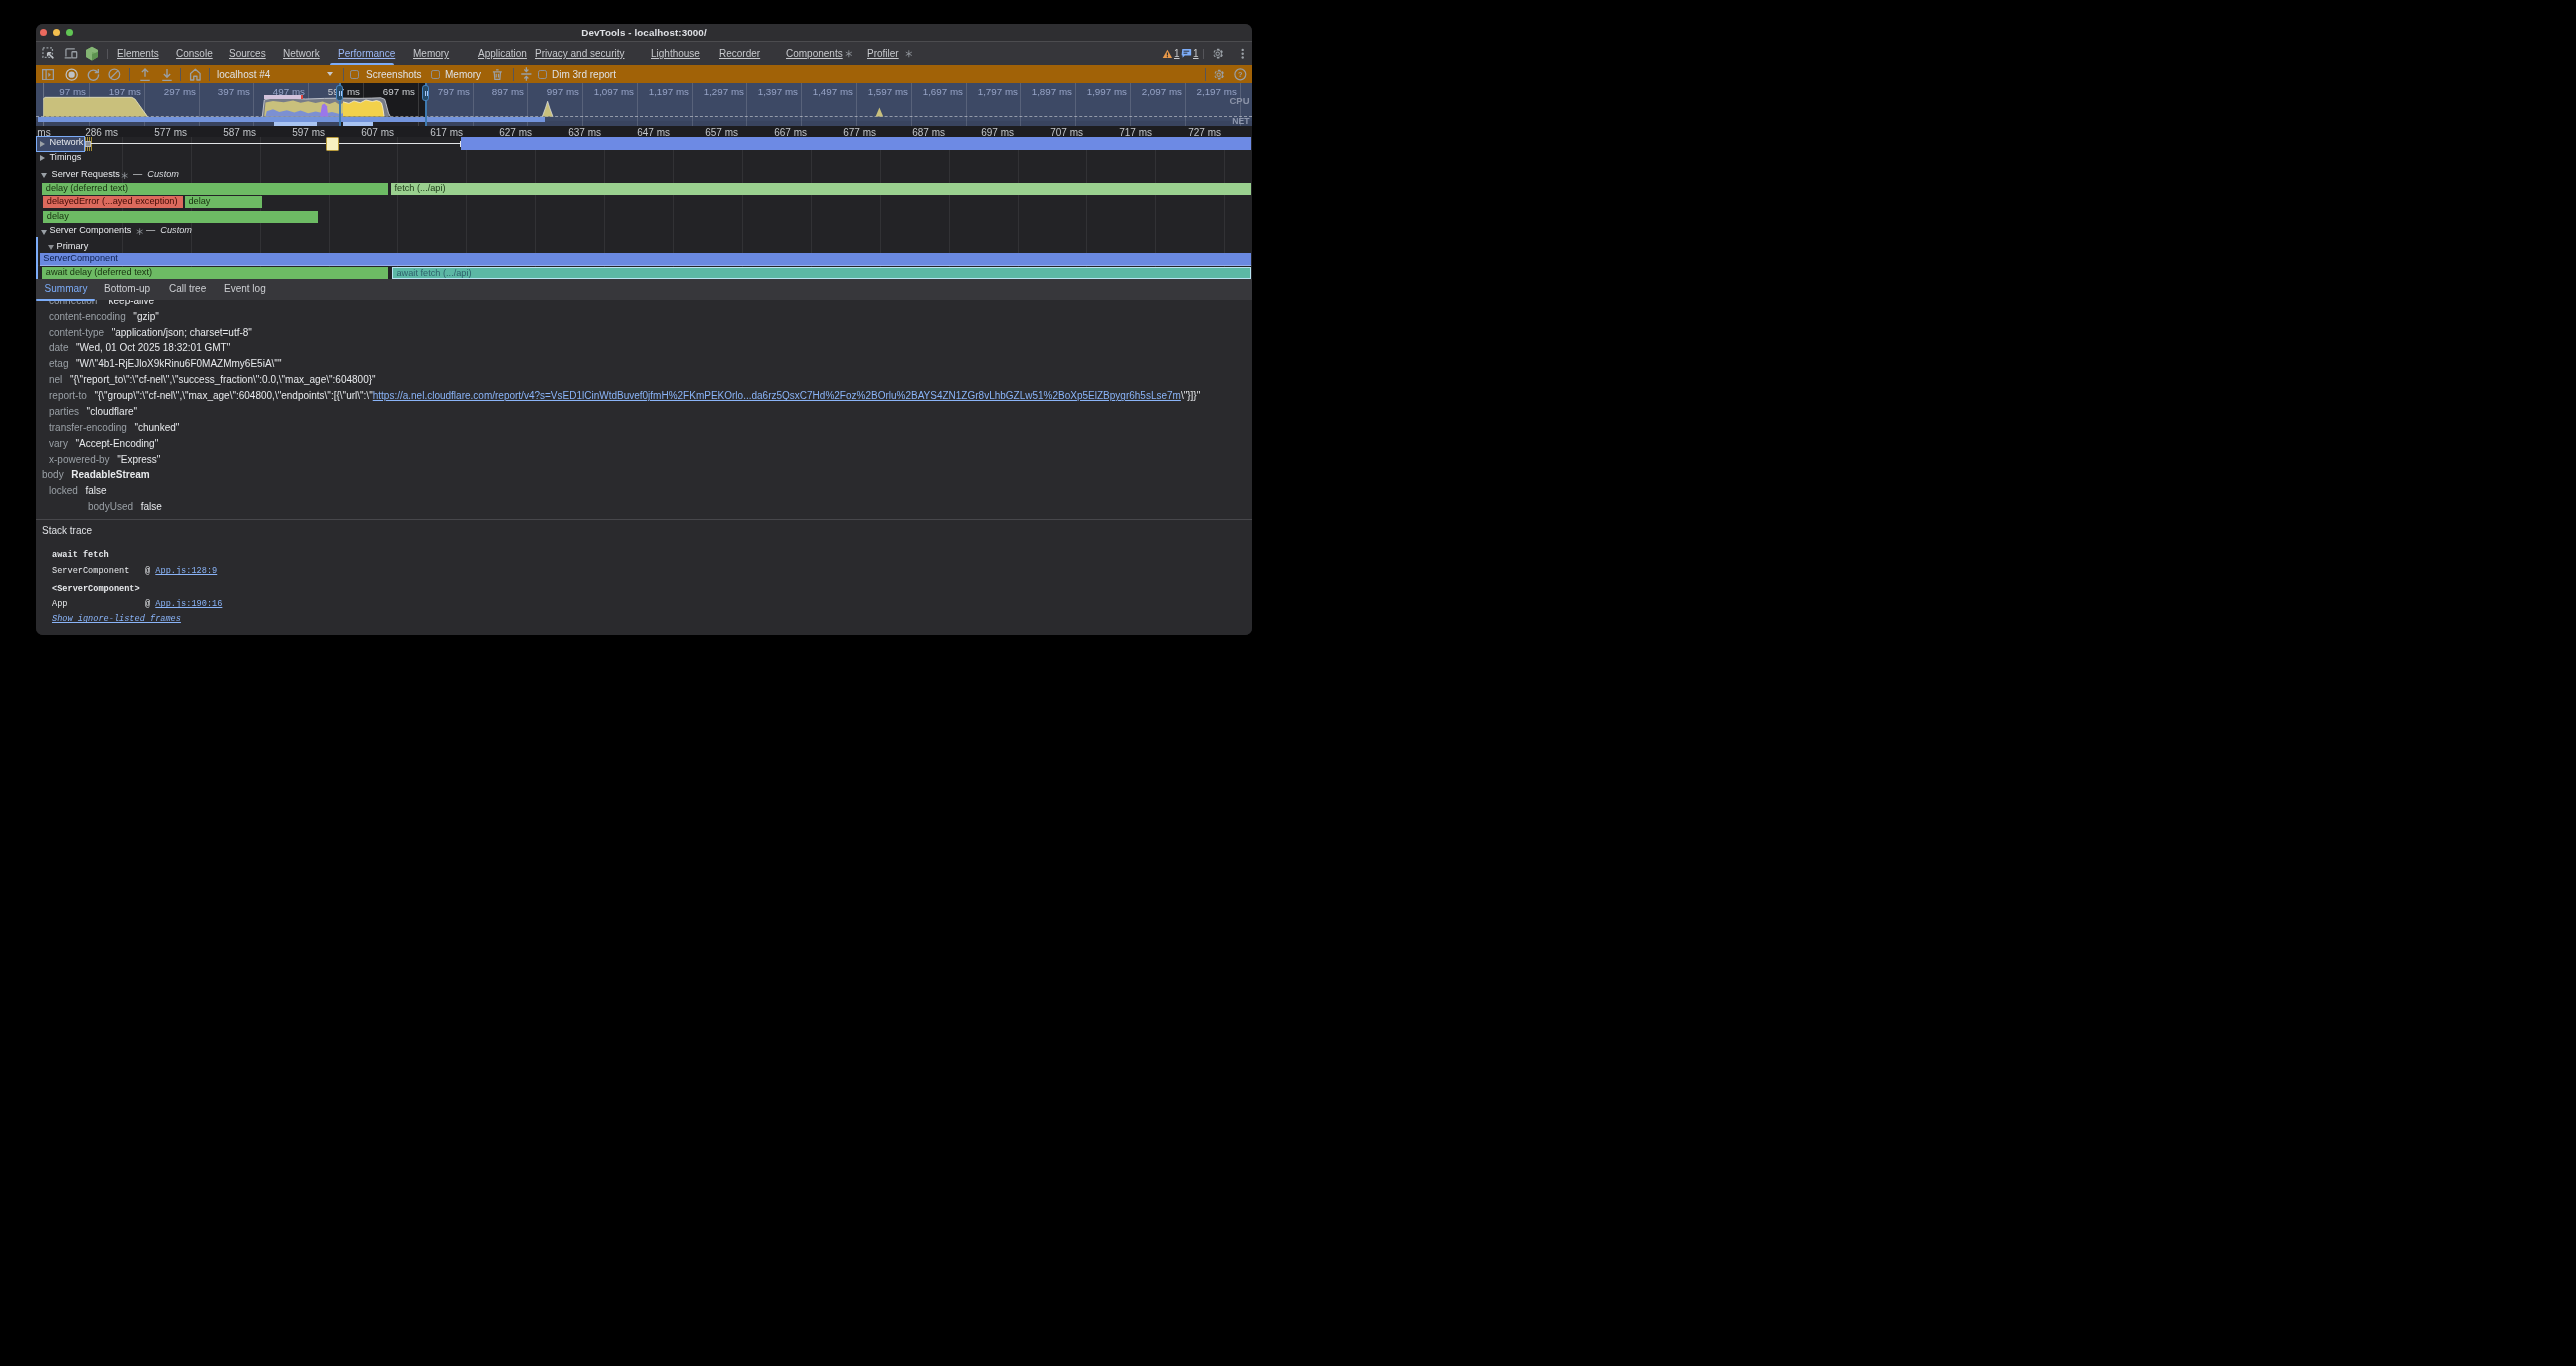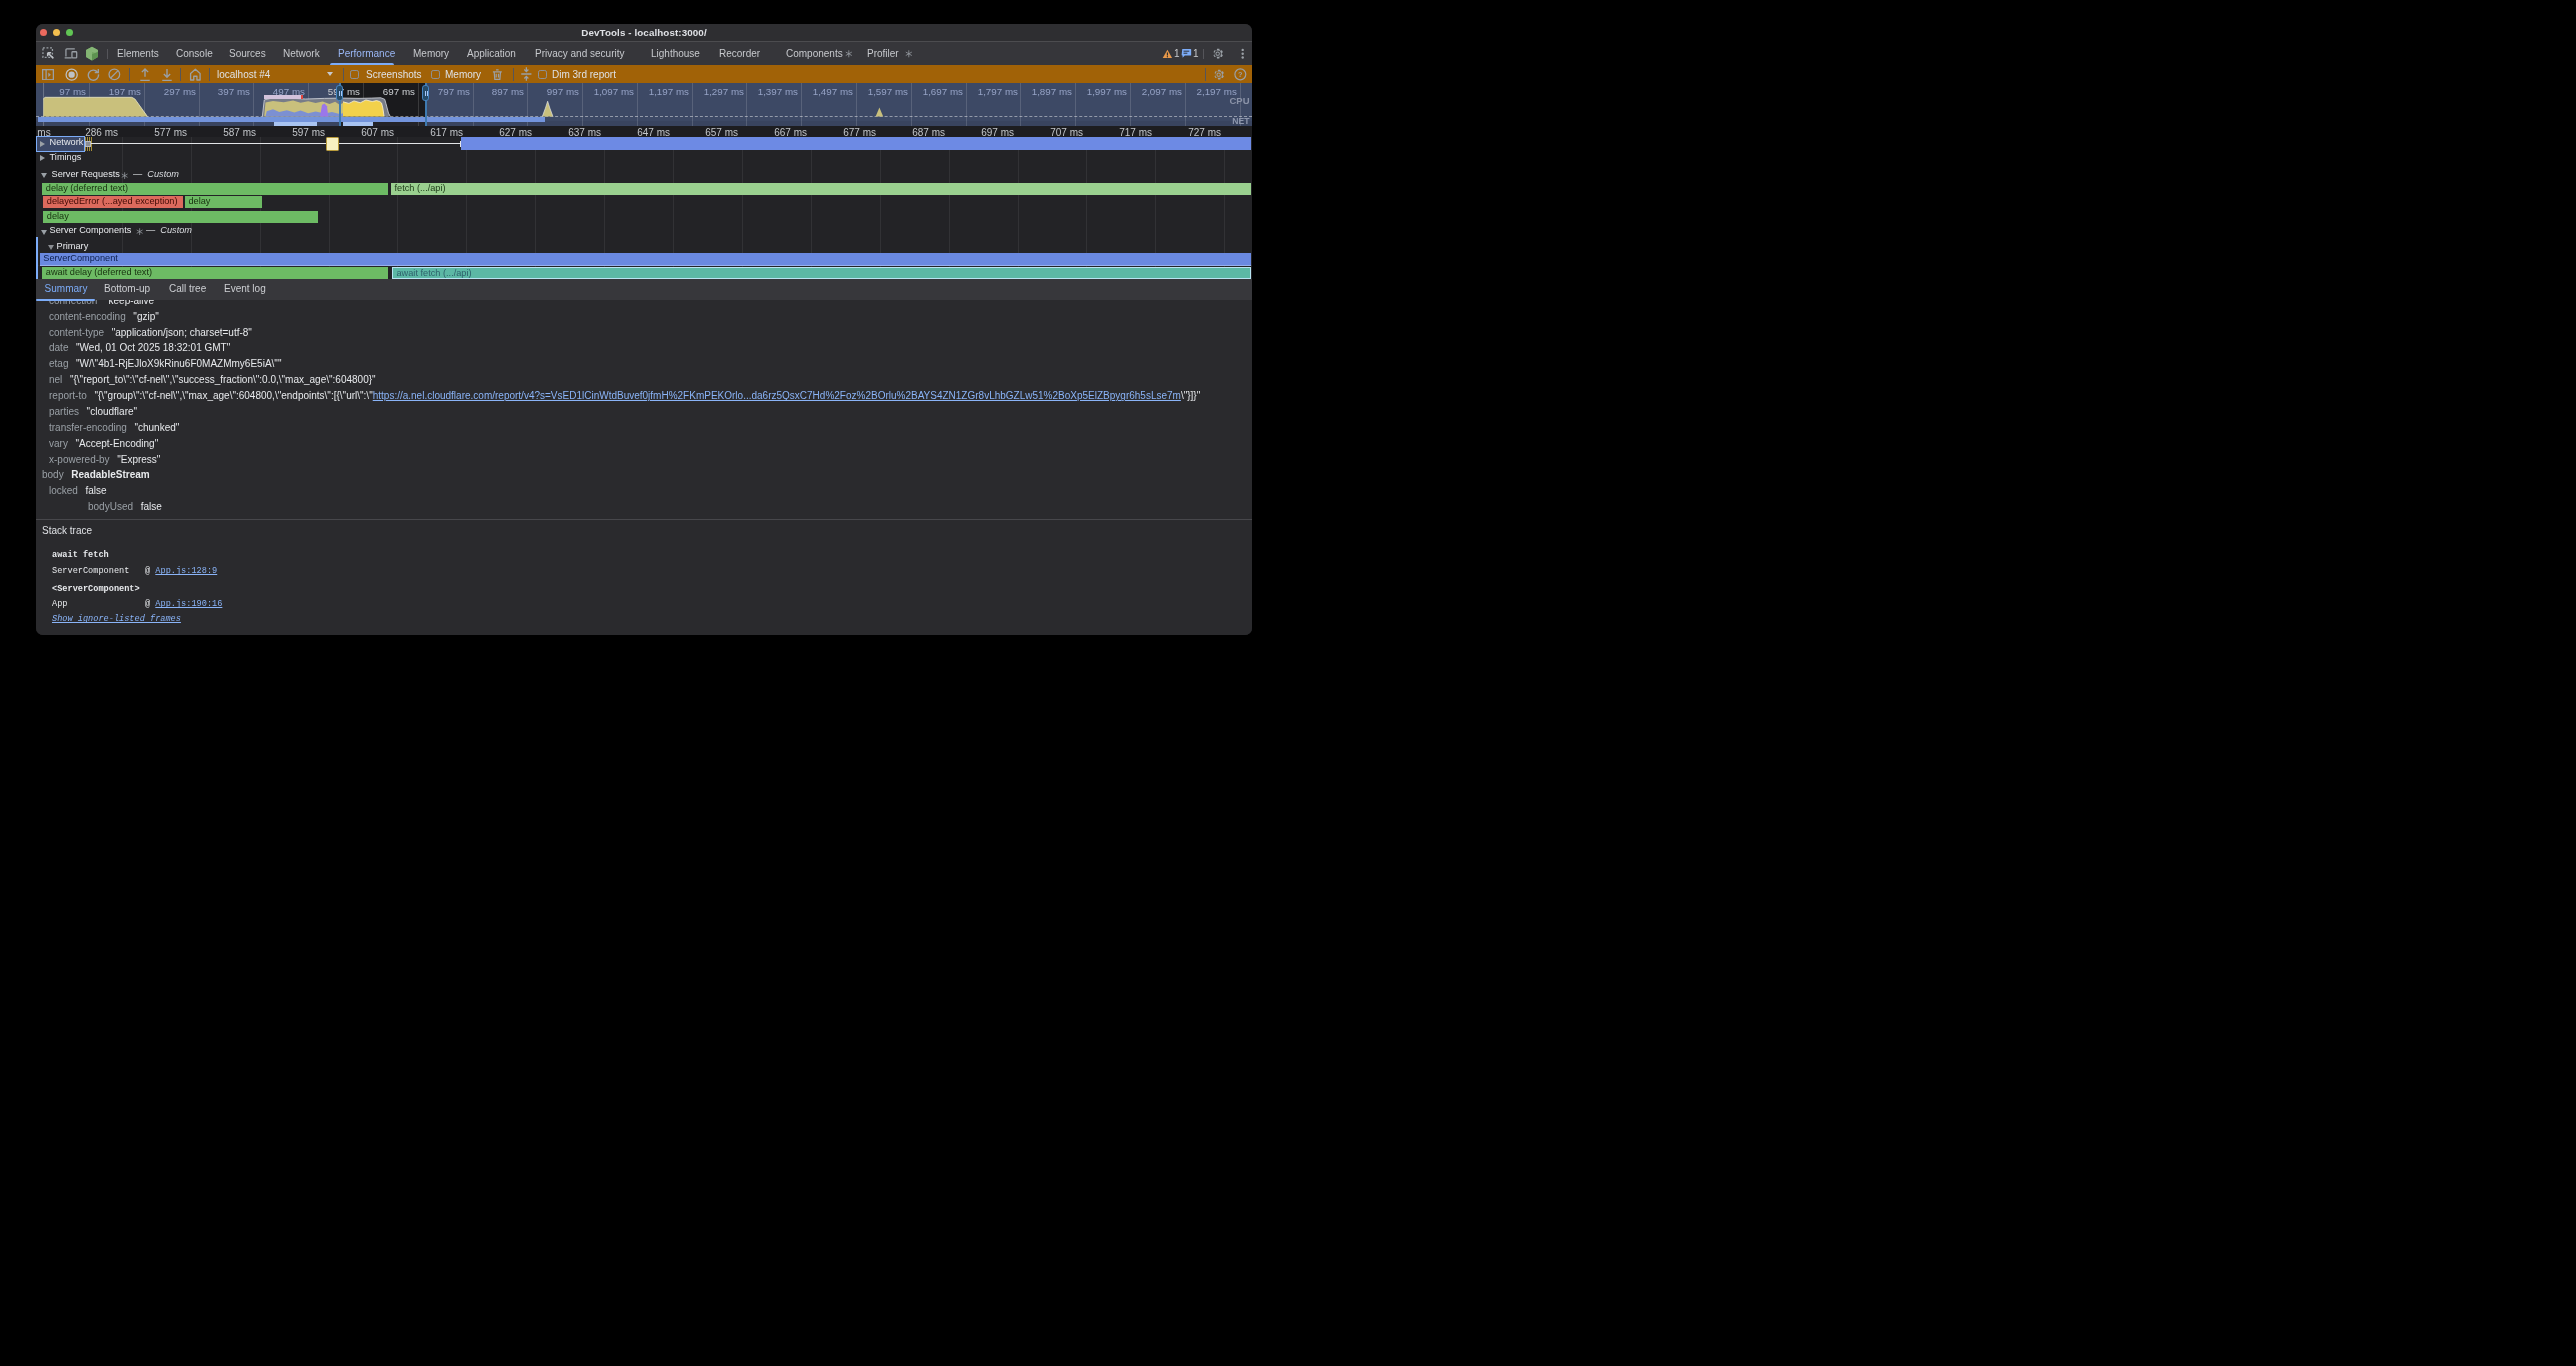--- a/index.html
+++ b/index.html
@@ -10,21 +10,21 @@
     background:#2a2a2d; border-radius:7px; overflow:hidden;
     box-shadow:0 16px 44px rgba(0,0,0,.65); }
   
   #titlebar { position:absolute; left:0; top:0; width:100%; height:17px; background:#2e2e31; }
   .tl { position:absolute; top:4.4px; width:7.3px; height:7.3px; border-radius:50%; }
   #title { position:absolute; top:2.2px; width:100%; text-align:center; color:#dfe1e5;
     font-size:9.8px; font-weight:700; letter-spacing:0.1px; }
   #tbsep { position:absolute; left:0; top:17px; width:100%; height:0.6px; background:#4c4c4f; }
   
   #tabbar { position:absolute; left:0; top:18px; width:100%; height:23px; background:#36363a; }
-  .tab { position:absolute; top:5.7px; font-size:10px; color:#c7c9cd; white-space:nowrap; }
+  .tab { position:absolute; top:5.7px; font-size:10px; color:#c7c9cd; white-space:nowrap;text-decoration:underline; }
   .vsep { position:absolute; width:0.6px; background:#55555a; }
   
   #toolbar { position:absolute; left:0; top:41px; width:100%; height:34px; background:#a16207; }
   .tbtxt { position:absolute; top:3.2px; font-size:10px; color:#dfe1e5; white-space:nowrap; }
   .cb { position:absolute; top:4.8px; width:8.6px; height:8.6px; border:1px solid #8f9094; border-radius:2.2px; }
   
   #cpu { position:absolute; left:0; top:59px; width:100%; height:43px; background:#3d4965; overflow:hidden; }
   #cpusel { position:absolute; left:304px; top:0; width:86px; height:100%; background:#1a1a1d; }
   .cpulab { position:absolute; top:2.5px; font-size:9.8px; color:#96a3c6; white-space:nowrap; }
   .cpugrid { position:absolute; top:0; width:0.6px; height:100%; background:rgba(255,255,255,.14); }
@@ -83,21 +83,21 @@
       <polygon points="20.5,9 20.5,17.5 11,23 11,13" fill="#5d9350"></polygon>
     </svg>
     <div class="vsep" style="left:71px; top:6.3px; height:10.8px;"></div>
     <div class="tab" style="left:81px;">Elements</div>
     <div class="tab" style="left:140px;">Console</div>
     <div class="tab" style="left:193px;">Sources</div>
     <div class="tab" style="left:247px;">Network</div>
     <div class="tab" style="left:302px; color:#9ab7f5; font-weight:400;">Performance</div>
     <div class="abs" style="left:294px; top:21px; width:64px; height:1.9px; background:#7cacf8; border-radius:1.9px 1.9px 0 0;"></div>
     <div class="tab" style="left:377px;">Memory</div>
-    <div class="tab" style="left:431px;">Application</div>
+    <div class="tab" style="left:442px;">Application</div>
     <div class="tab" style="left:499px;">Privacy and security</div>
     <div class="tab" style="left:615px;">Lighthouse</div>
     <div class="tab" style="left:683px;">Recorder</div>
     <div class="tab" style="left:750px;">Components</div>
     <svg class="abs" style="left:809px; top:8px;" width="7.6" height="7.6" viewBox="0 0 14 14">
       <g stroke="#9aa0a6" stroke-width="1.4">
           <path d="M7 0.5 V13.5 M1.4 3.8 L12.6 10.2 M1.4 10.2 L12.6 3.8"></path>
         </g>
     </svg>
     <div class="tab" style="left:831px;">Profiler</div>

